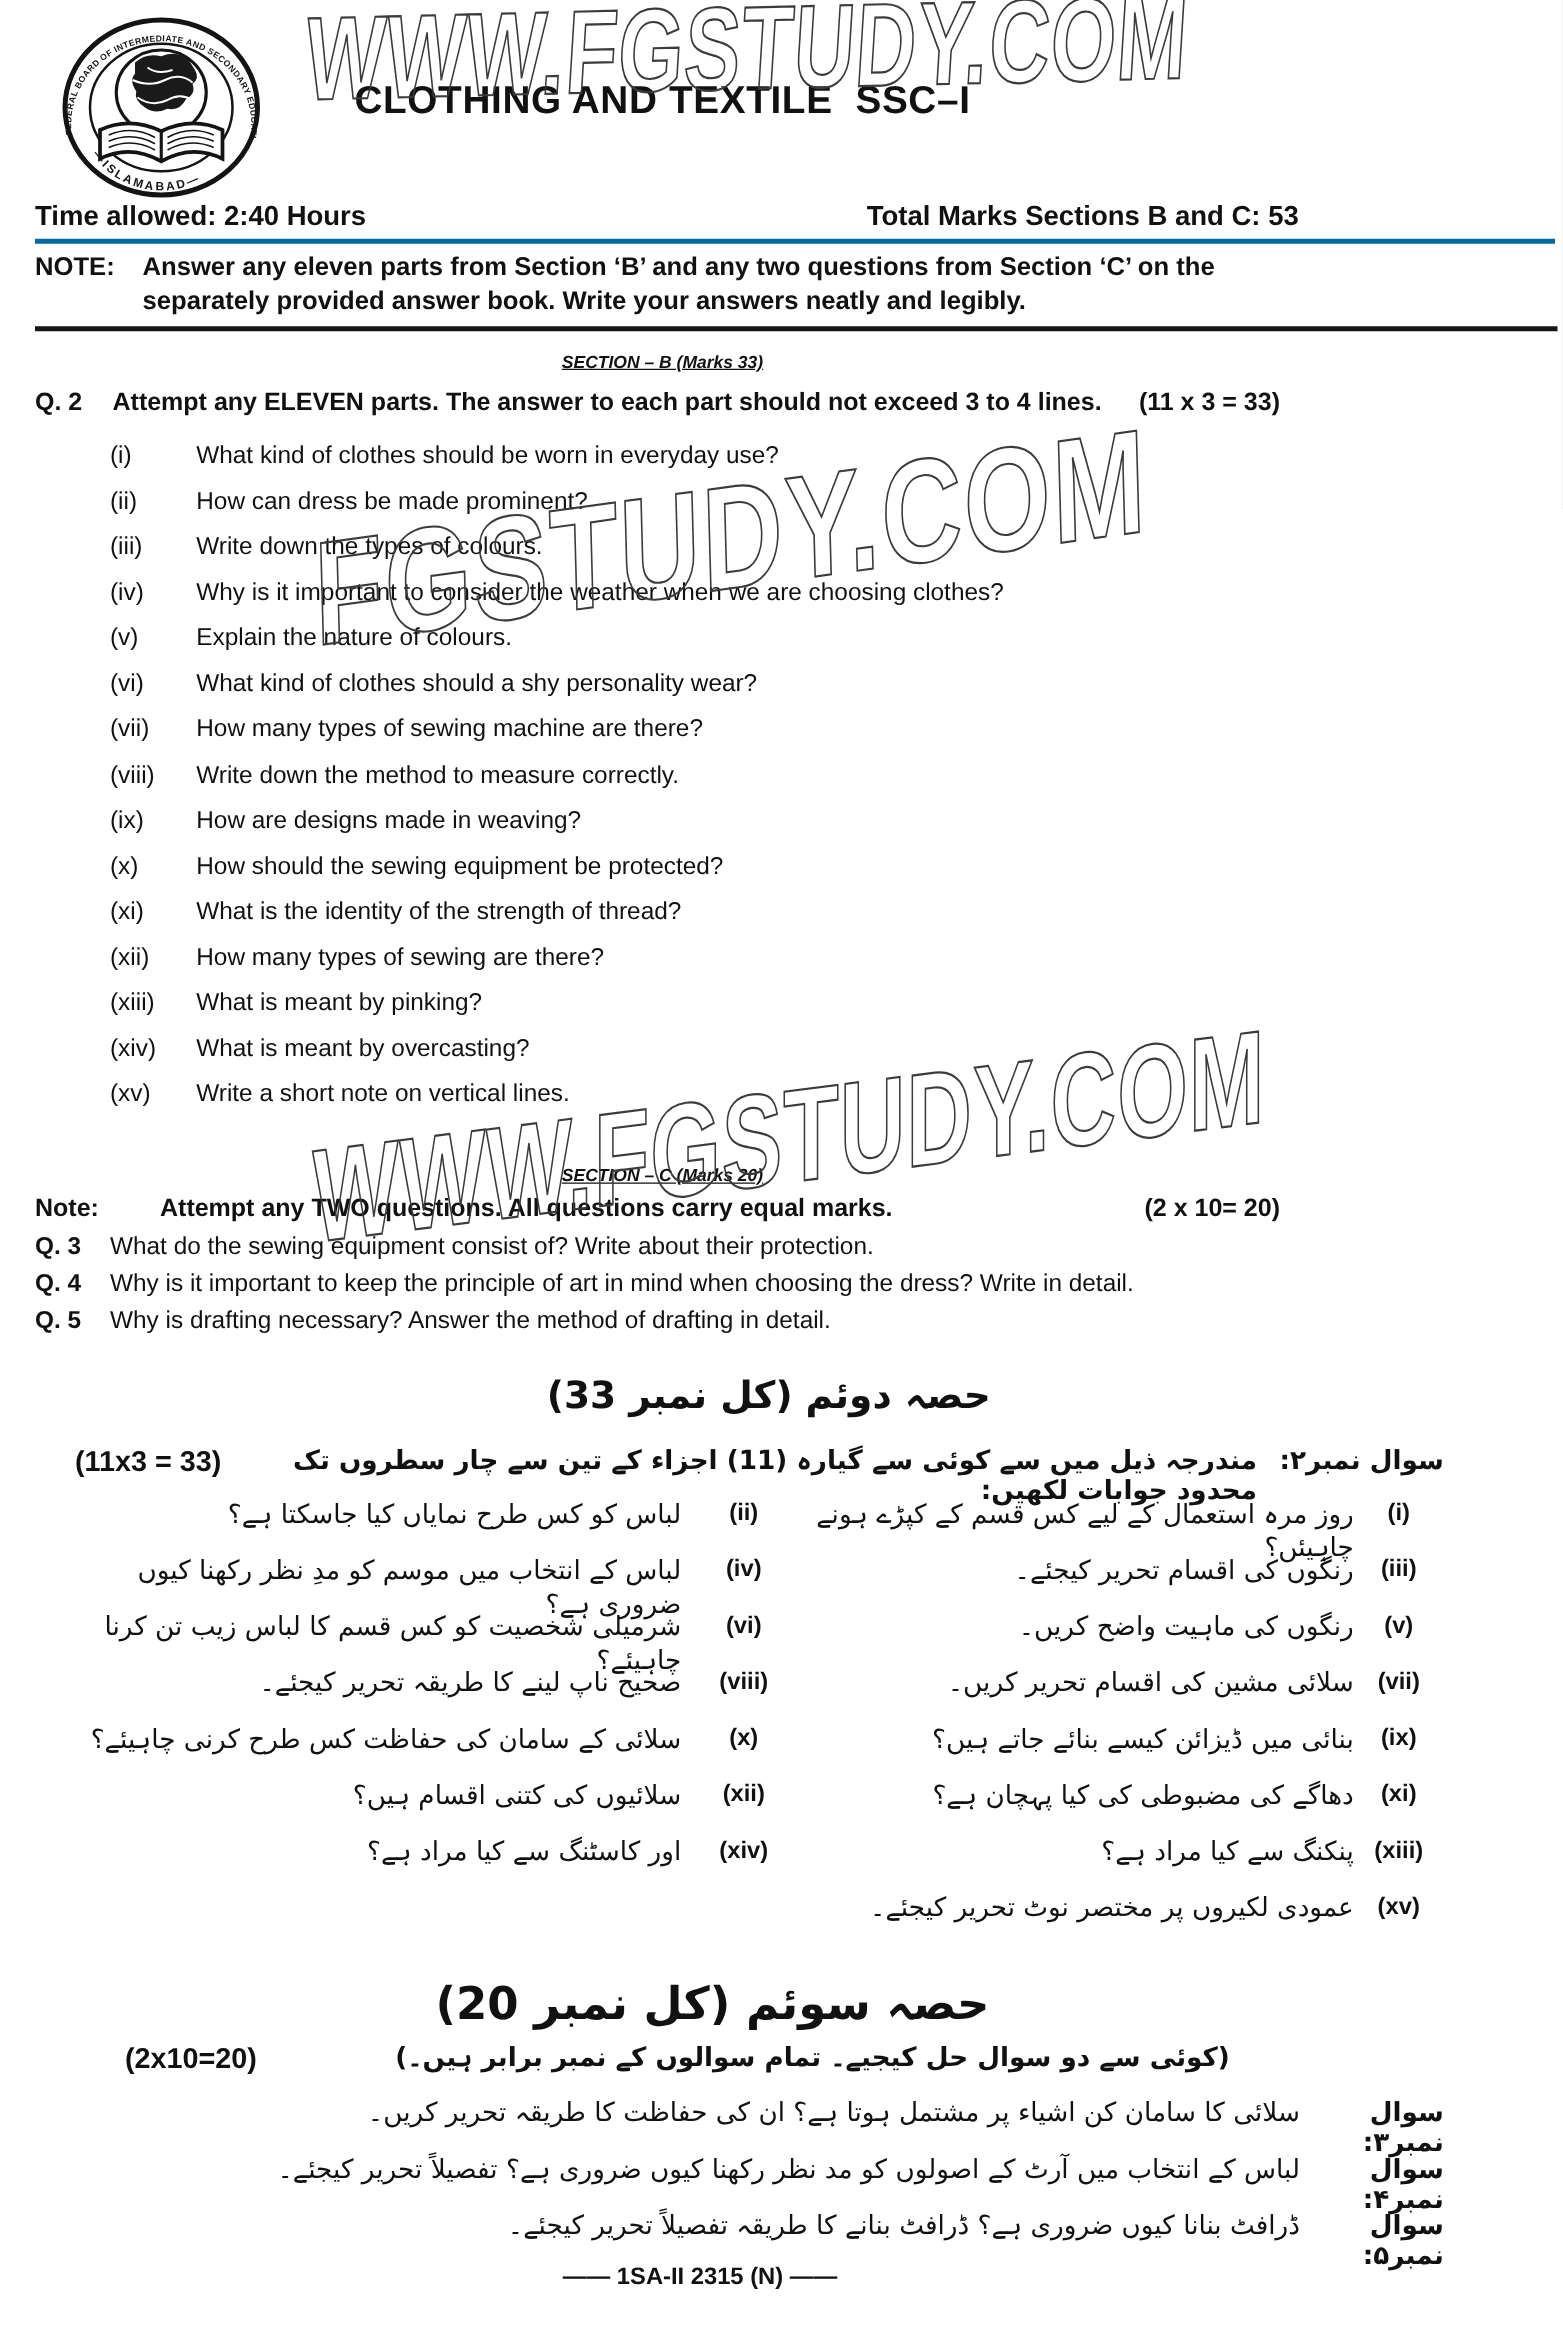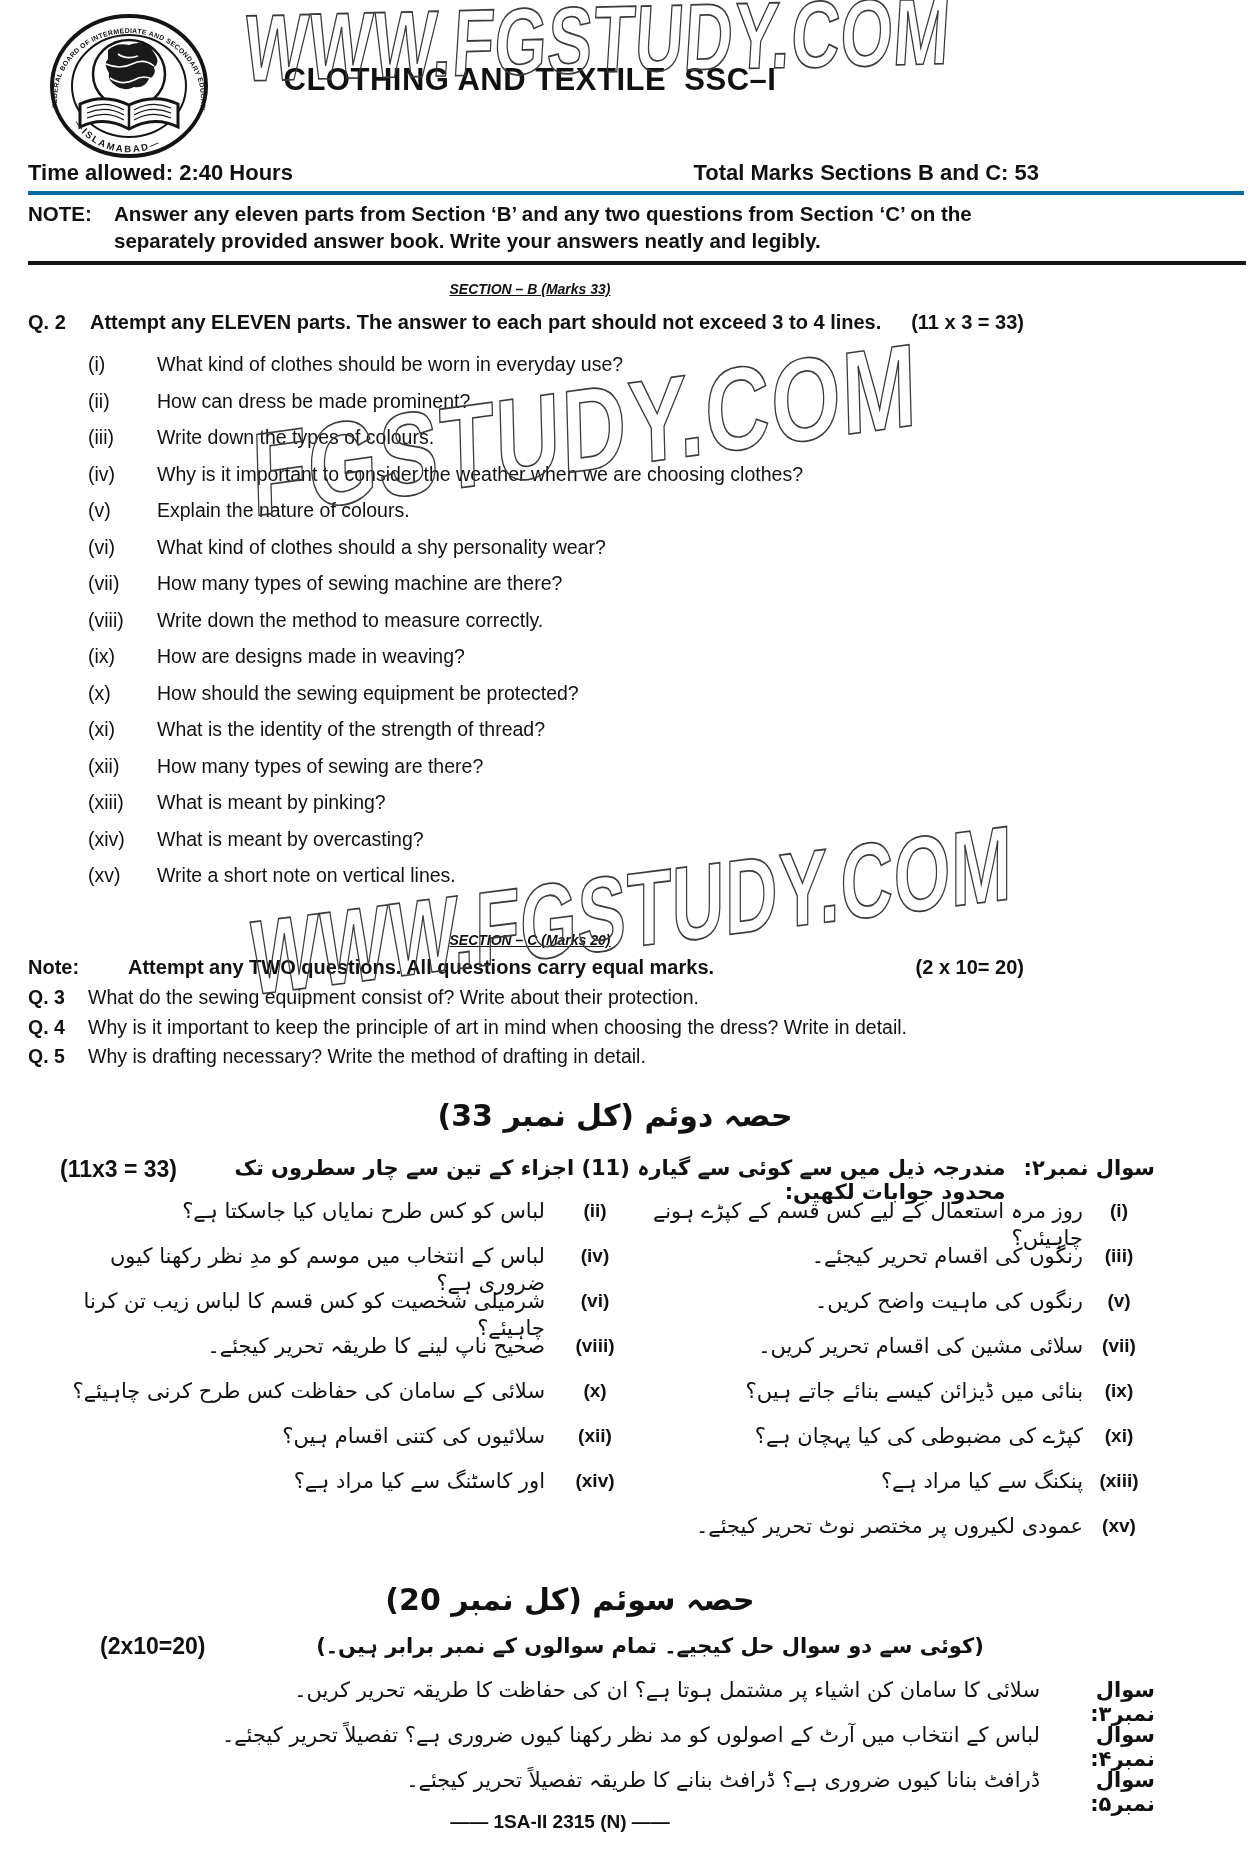--- a/index.html
+++ b/index.html
@@ -50,21 +50,21 @@
           align-items:flex-start;font-size:21px;z-index:2;}
   #uB-row .slabel{font-weight:bold;flex:0 0 auto;margin-left:18px;}
   #uB-row .instr{flex:1;text-align:right;font-weight:bold;}
   #uB-row .marks{direction:ltr;font-weight:bold;font-size:23px;flex:0 0 auto;margin-right:29px;
                  font-family:"Liberation Sans",sans-serif;}
   #uB-grid{right:95px;top:1198px;width:1095px;display:grid;direction:rtl;
            grid-template-columns:72px 438px 100px 485px;grid-auto-rows:45px;font-size:21px;z-index:2;}
   .unum{direction:ltr;text-align:center;font-weight:bold;font-size:19px;
         font-family:"Liberation Sans",sans-serif;padding-top:2px;}
   .utext{text-align:right;padding-left:6px;line-height:27px;}
-  #uC-head{left:0;top:1582px;width:1140px;text-align:center;font-size:30px;font-weight:bold;z-index:2;}
+  #uC-head{left:0;top:1582px;width:1140px;text-align:center;font-size:36px;font-weight:bold;z-index:2;}
   #uC-marks{left:100px;top:1633px;font-size:23px;font-weight:bold;z-index:2;}
   #uC-instr{left:300px;top:1634px;width:700px;text-align:center;font-size:21px;font-weight:bold;z-index:2;}
   #uC-qs{right:95px;top:1678px;width:1140px;z-index:2;}
   .ucrow{height:45px;display:flex;direction:rtl;align-items:flex-start;font-size:21px;}
   .ucrow .ul{font-weight:bold;flex:0 0 115px;}
   .ucrow .ut{flex:1;text-align:right;padding-left:10px;}
   
   #footer{left:0;top:1811px;width:1120px;text-align:center;font-size:19px;font-weight:bold;z-index:2;}
 </style>
 </head>
@@ -194,21 +194,21 @@
     <div class="qrow">
         <span class="ql">Q. 3</span>
         <span>What do the sewing equipment consist of? Write about their protection.</span>
       </div>
     <div class="qrow">
         <span class="ql">Q. 4</span>
         <span>Why is it important to keep the principle of art in mind when choosing the dress? Write in detail.</span>
       </div>
     <div class="qrow">
         <span class="ql">Q. 5</span>
-        <span>Why is drafting necessary? Write the method of drafting in detail.</span>
+        <span>Why is drafting necessary? Answer the method of drafting in detail.</span>
       </div>
   </div>
 
   <div class="abs urdu" id="uB-head">حصہ دوئم (کل نمبر 33)</div>
 
   <div class="abs urdu" id="uB-row">
     <span class="slabel">سوال نمبر۲:</span>
     <span class="instr">مندرجہ ذیل میں سے کوئی سے گیارہ (11) اجزاء کے تین سے چار سطروں تک محدود جوابات لکھیں:</span>
     <span class="marks">(11x3 = 33)</span>
   </div>
@@ -228,21 +228,21 @@
       <span class="utext">شرمیلی شخصیت کو کس قسم کا لباس زیب تن کرنا چاہیئے؟</span>
     <span class="unum">(vii)</span>
       <span class="utext">سلائی مشین کی اقسام تحریر کریں۔</span>
       <span class="unum">(viii)</span>
       <span class="utext">صحیح ناپ لینے کا طریقہ تحریر کیجئے۔</span>
     <span class="unum">(ix)</span>
       <span class="utext">بنائی میں ڈیزائن کیسے بنائے جاتے ہیں؟</span>
       <span class="unum">(x)</span>
       <span class="utext">سلائی کے سامان کی حفاظت کس طرح کرنی چاہیئے؟</span>
     <span class="unum">(xi)</span>
-      <span class="utext">کپڑے کی مضبوطی کی کیا پہچان ہے؟</span>
+      <span class="utext">دھاگے کی مضبوطی کی کیا پہچان ہے؟</span>
       <span class="unum">(xii)</span>
       <span class="utext">سلائیوں کی کتنی اقسام ہیں؟</span>
     <span class="unum">(xiii)</span>
       <span class="utext">پنکنگ سے کیا مراد ہے؟</span>
       <span class="unum">(xiv)</span>
       <span class="utext">اور کاسٹنگ سے کیا مراد ہے؟</span>
     <span class="unum">(xv)</span>
       <span class="utext">عمودی لکیروں پر مختصر نوٹ تحریر کیجئے۔</span>
       <span class="unum"></span>
       <span class="utext"></span>

